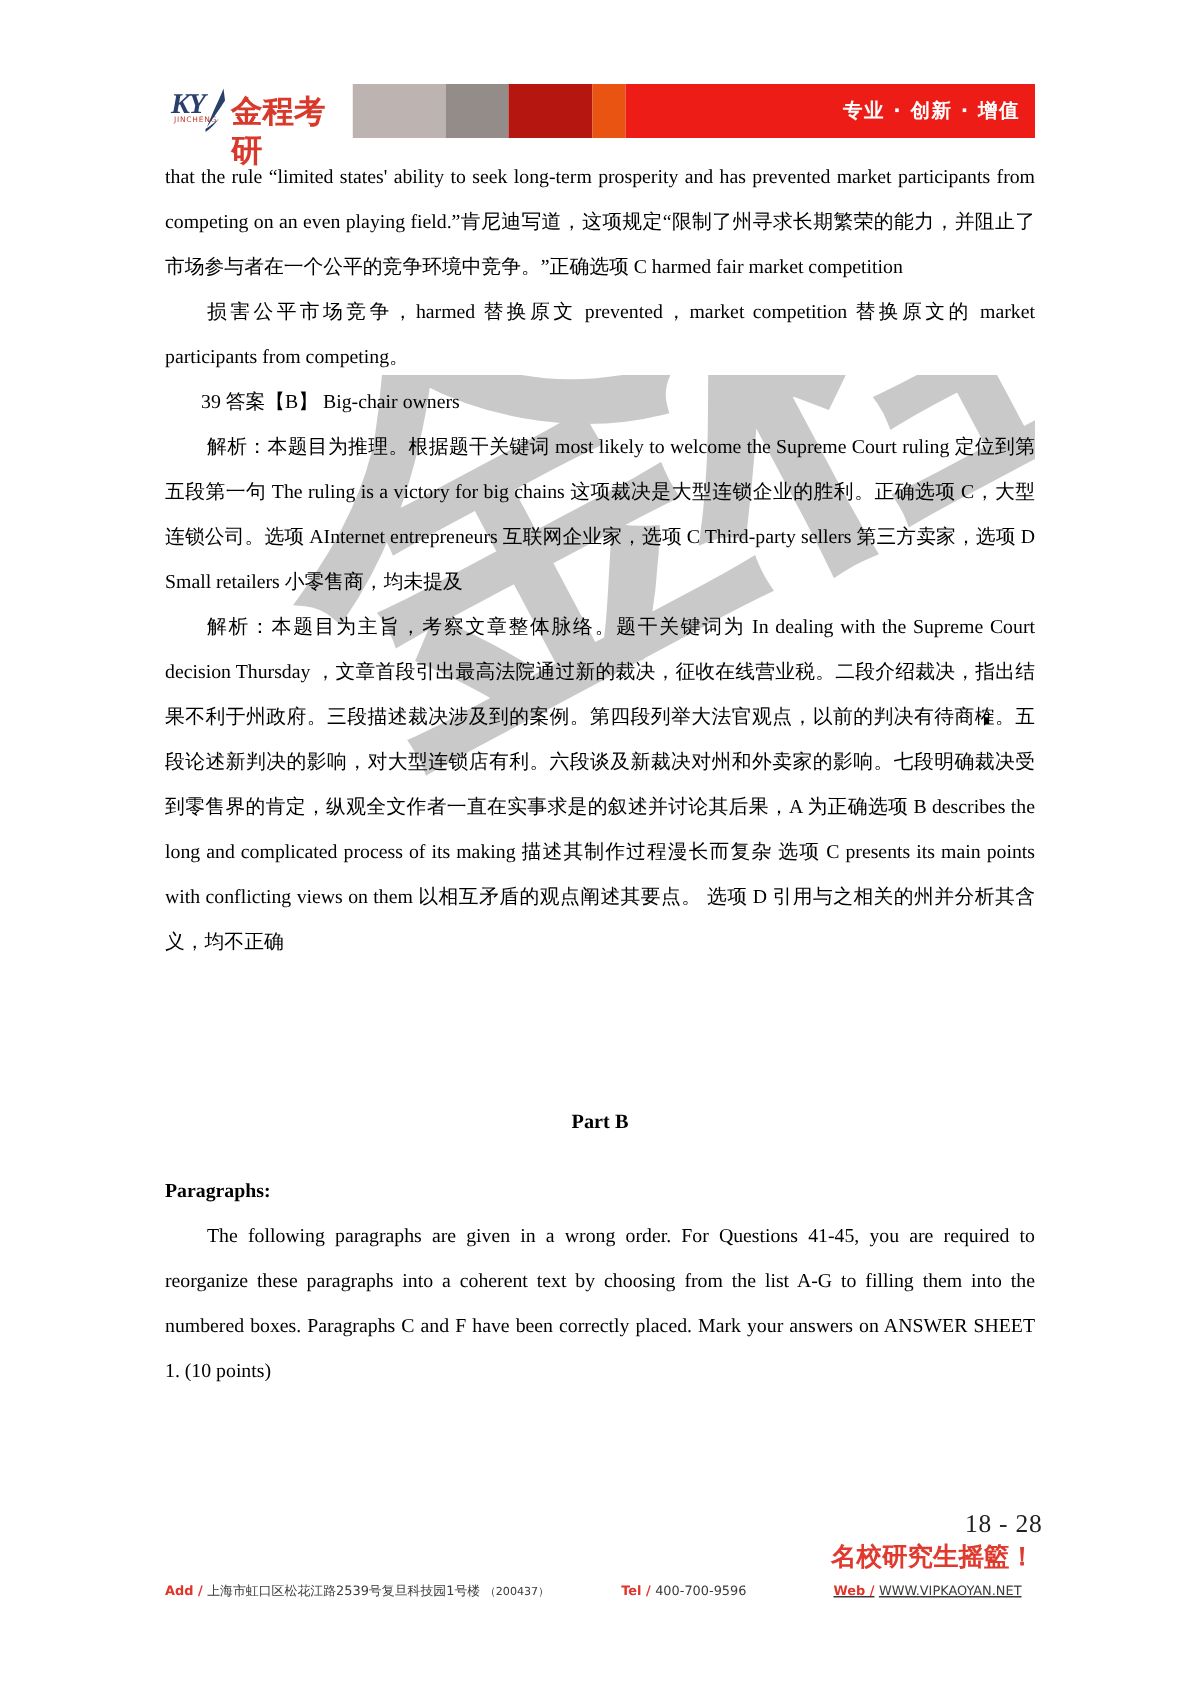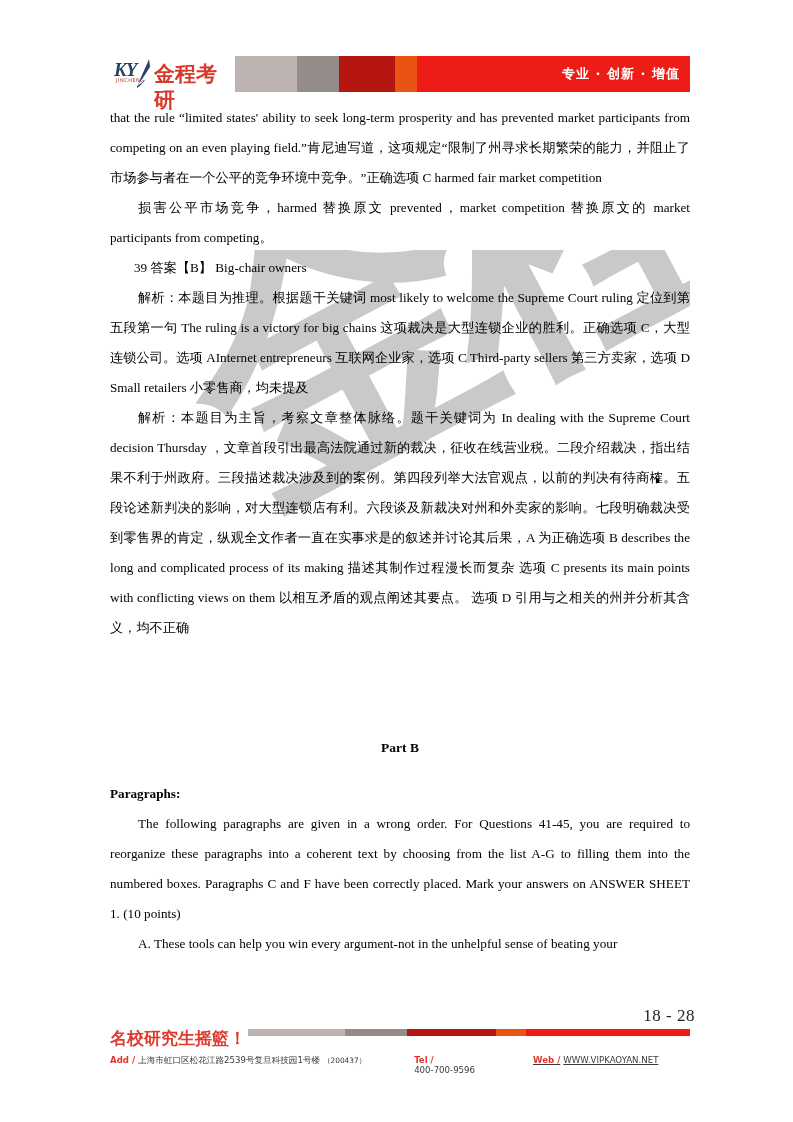--- a/index.html
+++ b/index.html
@@ -177,21 +177,23 @@
   
   .footer {
     position: absolute;
     left: 110px;
     top: 1029px;
     width: 580px;
     z-index: 5;
   }
   .footer-top {
     display: flex;
+    align-items: flex-end;
     height: 22px;
+    flex-direction: column;
   }
   .footer-slogan {
     font-family: "DejaVu Sans", sans-serif;
     font-weight: 700;
     font-size: 17px;
     color: #e03a2f;
     line-height: 19px;
     white-space: nowrap;
     letter-spacing: 0px;
   }
@@ -218,21 +220,21 @@
     white-space: nowrap;
   }
   .fi-group { display: flex; align-items: baseline; }
   .fi-label {
     color: #e0352b;
     font-weight: 700;
     margin-right: 3px;
   }
   .fi-val { color: #3a3a3a; }
   .fi-zip { font-size: 7.4px; margin-left: 3px; color: #3a3a3a; }
-  .sp-tel { margin-left: 48px; flex-direction: column; }
+  .sp-tel { margin-left: 48px; }
   .sp-web { margin-left: 58px; text-decoration: underline; }
 </style>
 </head>
 <body>
 
 <div class="page">
 
   <div class="watermark">
     <div class="watermark-text">金程考研</div>
   </div>
@@ -259,21 +261,20 @@
   <div class="content">
     <p class="para">that the rule “limited states' ability to seek long-term prosperity and has prevented market participants from competing on an even playing field.”肯尼迪写道，这项规定“限制了州寻求长期繁荣的能力，并阻止了市场参与者在一个公平的竞争环境中竞争。”正确选项 C harmed fair market competition</p>
     <p class="para indent">损害公平市场竞争，harmed  替换原文 prevented，market competition 替换原文的 market participants from competing。</p>
     <p class="para indent-sm nojust">39  答案【B】  Big-chair owners</p>
     <p class="para indent">解析：本题目为推理。根据题干关键词 most likely to welcome the Supreme Court ruling 定位到第五段第一句 The ruling is a victory for big chains 这项裁决是大型连锁企业的胜利。正确选项 C，大型连锁公司。选项 AInternet entrepreneurs 互联网企业家，选项 C Third-party sellers  第三方卖家，选项 D Small retailers 小零售商，均未提及</p>
     <p class="para indent">解析：本题目为主旨，考察文章整体脉络。题干关键词为 In dealing with the Supreme Court decision Thursday ，文章首段引出最高法院通过新的裁决，征收在线营业税。二段介绍裁决，指出结果不利于州政府。三段描述裁决涉及到的案例。第四段列举大法官观点，以前的判决有待商榷。五段论述新判决的影响，对大型连锁店有利。六段谈及新裁决对州和外卖家的影响。七段明确裁决受到零售界的肯定，纵观全文作者一直在实事求是的叙述并讨论其后果，A 为正确选项 B describes the long and complicated process of its making  描述其制作过程漫长而复杂 选项 C presents its main points with conflicting views on them 以相互矛盾的观点阐述其要点。 选项 D  引用与之相关的州并分析其含义，均不正确</p>
 
     <p class="part-title">Part B</p>
     <p class="directions">Paragraphs:</p>
     <p class="para indent">The following paragraphs are given in a wrong order. For Questions 41-45, you are required to reorganize these paragraphs into a coherent text by choosing from the list A-G to filling them into the numbered boxes. Paragraphs C and F have been correctly placed. Mark your answers on ANSWER SHEET 1. (10 points)</p>
-    <p class="para indent nojust">A. These tools can help you win every argument-not in the unhelpful sense of beating your</p>
   </div>
 
   <div class="page-number">18 - 28</div>
 
   <div class="footer">
     <div class="footer-top">
       <span class="footer-slogan">名校研究生摇籃！</span>
       <span class="footer-bars">
         <span class="fb1"></span>
         <span class="fb2"></span>

